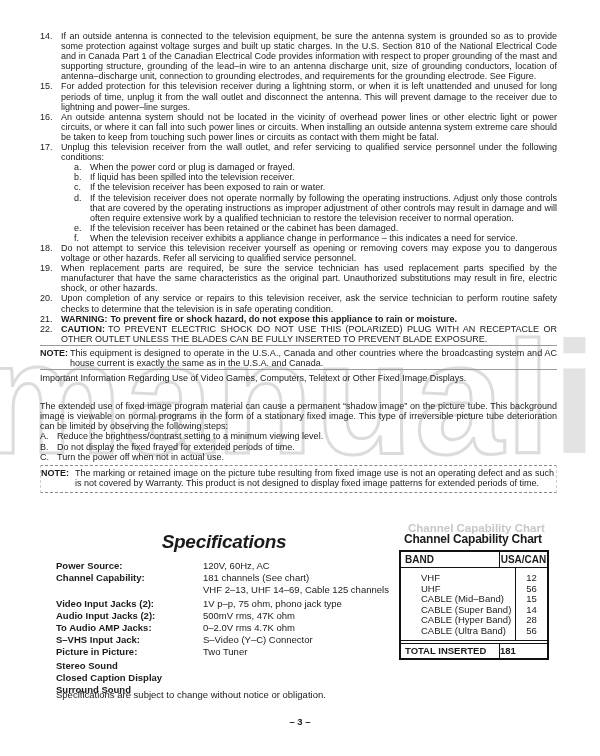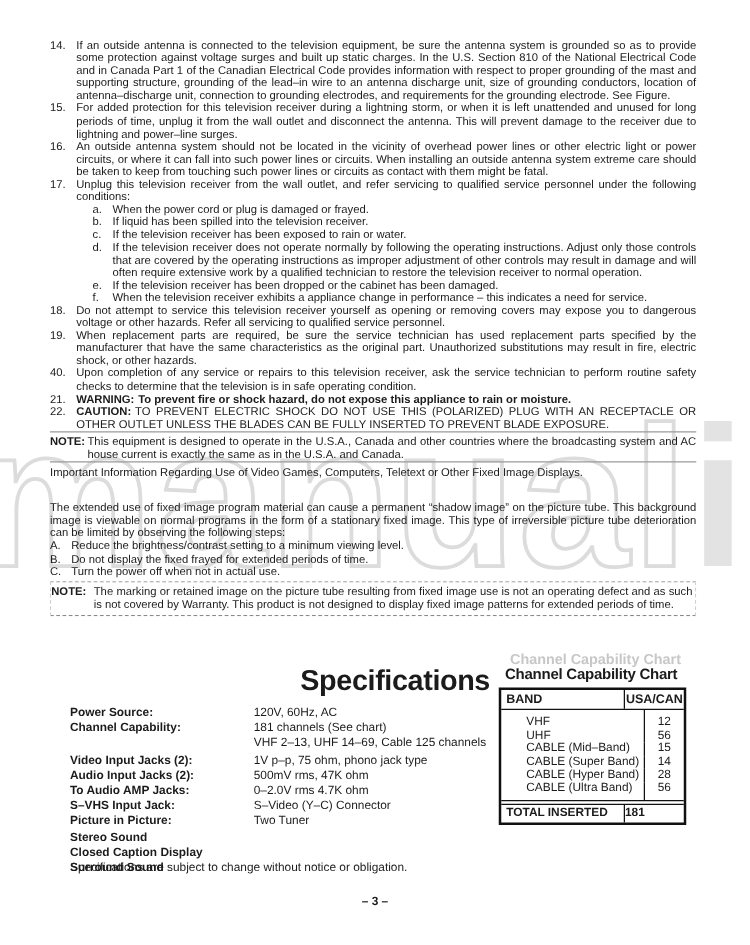--- a/index.html
+++ b/index.html
@@ -54,22 +54,22 @@
     border-bottom:1px dashed #8a8a8a;
     border-left:1px dashed #cfcfcf;
     border-right:1px dashed #cfcfcf;
     padding:2px 2px 4px 0;
   }
   .notebox .nlabel{width:34px;flex:0 0 34px;}
 
   
   .specs{position:absolute;top:531px;left:56px;width:336px;z-index:1;}
   .specs-title{
-    font-size:23px;font-weight:bold;text-align:right;
-    letter-spacing:-0.3px;margin-bottom:7px;
+    font-size:19px;font-weight:bold;text-align:center;
+    letter-spacing:-0.3px;margin-bottom:7px;font-style:italic;
   }
   .spec-row{display:flex;font-size:9.5px;line-height:12px;}
   .spec-row .slabel{width:147px;flex:0 0 147px;font-weight:bold;}
   .spec-row .svalue{flex:1;white-space:nowrap;}
   .spec-gap{height:2px;}
   .footnote{
     position:absolute;top:689px;left:56px;z-index:1;
     font-size:9.5px;
   }
   .pagenum{
@@ -147,42 +147,42 @@
           <div class="li">
             <span class="num">c.</span>
             <div class="txt">If the television receiver has been exposed to rain or water.</div>
           </div>
           <div class="li">
             <span class="num">d.</span>
             <div class="txt">If the television receiver does not operate normally by following the operating instructions. Adjust only those controls that are covered by the operating instructions as improper adjustment of other controls may result in damage and will often require extensive work by a qualified technician to restore the television receiver to normal operation.</div>
           </div>
           <div class="li">
             <span class="num">e.</span>
-            <div class="txt">If the television receiver has been dropped or the cabinet has been damaged.</div>
+            <div class="txt">If the television receiver has been retained or the cabinet has been damaged.</div>
           </div>
           <div class="li">
             <span class="num">f.</span>
             <div class="txt">When the television receiver exhibits a appliance change in performance – this indicates a need for service.</div>
           </div>
         </div>
       </div>
     </div>
 
     <div class="li">
       <span class="num">18.</span>
       <div class="txt">Do not attempt to service this television receiver yourself as opening or removing covers may expose you to dangerous voltage or other hazards. Refer all servicing to qualified service personnel.</div>
     </div>
 
     <div class="li">
       <span class="num">19.</span>
       <div class="txt">When replacement parts are required, be sure the service technician has used replacement parts specified by the manufacturer that have the same characteristics as the original part. Unauthorized substitutions may result in fire, electric shock, or other hazards.</div>
     </div>
 
     <div class="li">
-      <span class="num">40.</span>
+      <span class="num">20.</span>
       <div class="txt">Upon completion of any service or repairs to this television receiver, ask the service technician to perform routine safety checks to determine that the television is in safe operating condition.</div>
     </div>
 
     <div class="li">
       <span class="num">21.</span>
       <div class="txt allbold"><b class="lead">WARNING:</b><span>To prevent fire or shock hazard, do not expose this appliance to rain or moisture.</span></div>
     </div>
 
     <div class="li">
       <span class="num">22.</span>

